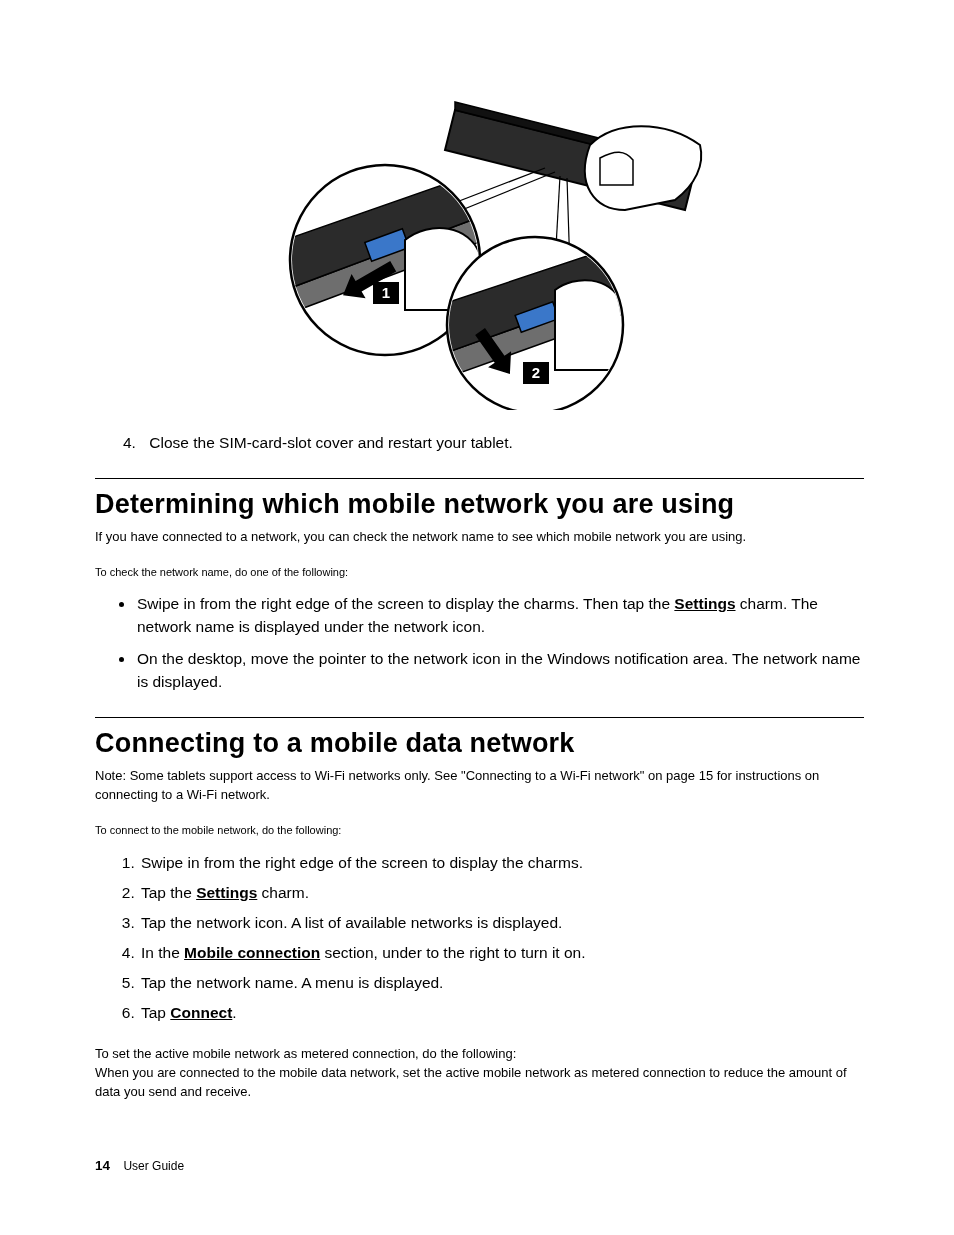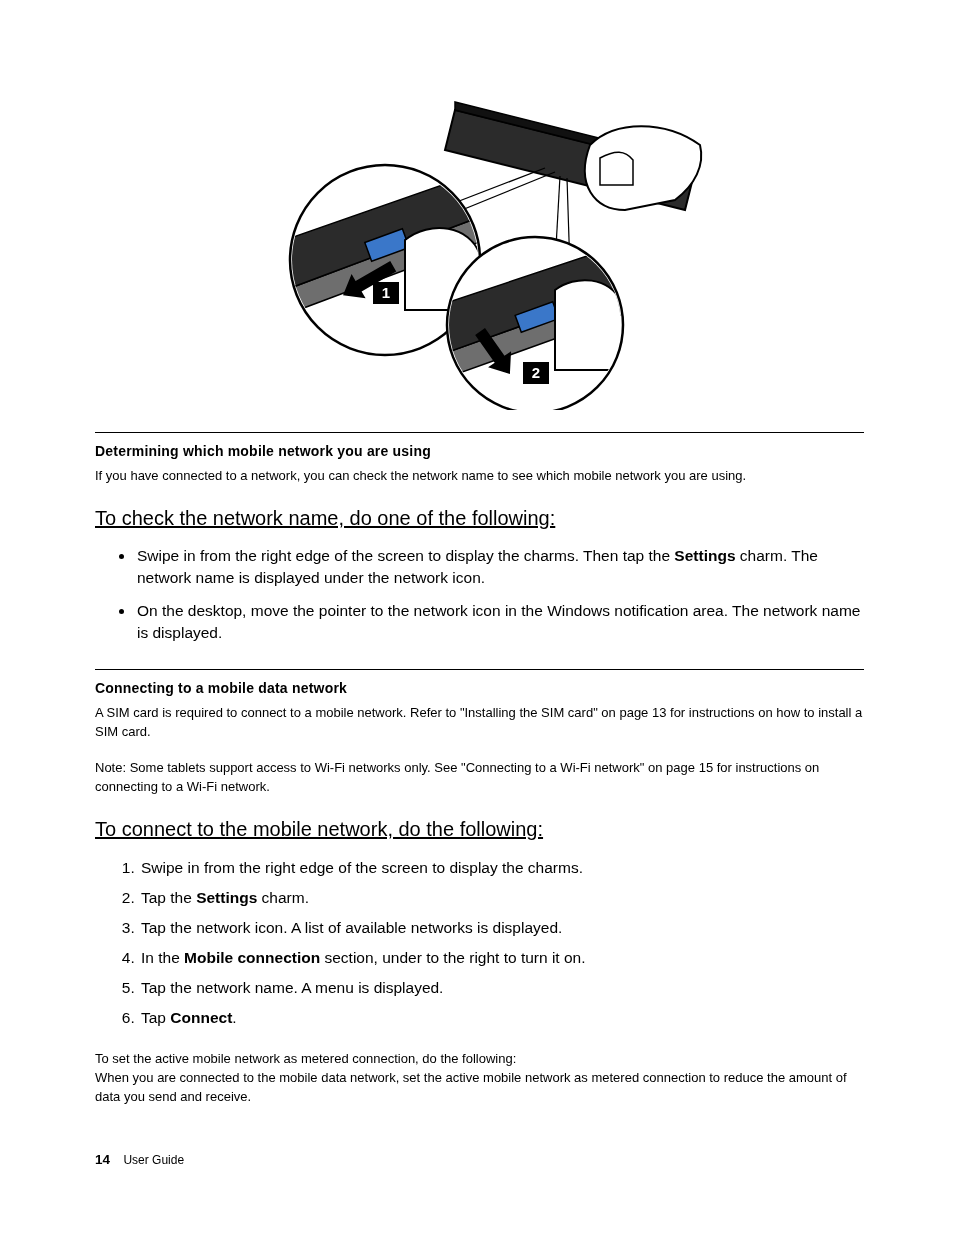--- a/index.html
+++ b/index.html
@@ -3,29 +3,29 @@
 <meta charset="utf-8">
 <style>
   * { box-sizing: border-box; margin: 0; padding: 0; }
   html, body { width: 954px; height: 1235px; background: #fff; font-family: Arial, Helvetica, sans-serif; color: #000; }
   .page { position: relative; width: 954px; height: 1235px; padding: 90px 90px 40px 95px; }
   .figure { width: 100%; display: flex; justify-content: center; margin-bottom: 22px; }
   .figure svg { display: block; }
   .step4 { font-size: 15.5px; line-height: 1.45; margin: 8px 0 24px 28px; }
   .step4 .num { display:inline-block; width: 22px; }
   hr.section-rule { border: none; border-top: 1.5px solid #000; margin: 0 0 10px 0; }
-  h2.section-title { font-size: 14px; font-weight: bold; margin-bottom: 8px; letter-spacing: 0.2px; }
+  h2.section-title { font-size: 27px; font-weight: bold; margin-bottom: 8px; letter-spacing: 0.2px; }
   p.body { font-size: 13px; line-height: 1.45; margin-bottom: 18px; }
-  p.lead { font-size: 20px; line-height: 1.45; margin-bottom: 12px; text-decoration: underline; }
+  p.lead { font-size: 11px; line-height: 1.45; margin-bottom: 12px; }
   ul.bullets { list-style: disc; margin: 0 0 24px 40px; }
   ul.bullets li { font-size: 15.5px; line-height: 1.45; margin-bottom: 10px; padding-left: 2px; }
   ol.steps { list-style: decimal; margin: 0 0 20px 44px; }
   ol.steps li { font-size: 15.5px; line-height: 1.55; margin-bottom: 6px; padding-left: 2px; }
-  .bold { font-weight: bold; }
-  .footer { position: absolute; left: 95px; bottom: 68px; font-size: 12px; }
+  .bold { font-weight: bold; text-decoration: underline; }
+  .footer { position: absolute; left: 95px; bottom: 62px; font-size: 12px; }
   .footer .pg { font-weight: bold; font-size: 13.5px; margin-right: 10px; }
   .note-label { font-weight: normal; }
 </style>
 </head>
 <body>
 
 <div class="page">
 
   <div class="figure">
     <svg width="450" height="320" viewBox="0 0 450 320">
@@ -81,37 +81,40 @@
             <path d="M 0 0 L 34 0 L 34 -8 L 52 6 L 34 20 L 34 12 L 0 12 Z" fill="#000"></path>
           </g>
         </g>
 
         <rect x="268" y="272" width="26" height="22" fill="#000"></rect>
         <text x="281" y="288" fill="#fff" font-size="15" font-weight="bold" text-anchor="middle" font-family="Arial">2</text>
       </g>
     </svg>
   </div>
 
+  <p class="step4">
+    <span class="num">4.</span>
+    <span>Close the SIM-card-slot cover and restart your tablet.</span>
+  </p>
 
   <hr class="section-rule">
   <h2 class="section-title">Determining which mobile network you are using</h2>
   <p class="body">If you have connected to a network, you can check the network name to see which mobile network you are using.</p>
   <p class="lead">To check the network name, do one of the following:</p>
   <ul class="bullets">
     <li>
       <span>Swipe in from the right edge of the screen to display the charms.  Then tap the </span><span class="bold">Settings</span><span> charm.  The network name is displayed under the network icon.</span>
     </li>
     <li>
       <span>On the desktop, move the pointer to the network icon in the Windows notification area.  The network name is displayed.</span><span class="bold"></span><span></span>
     </li>
   </ul>
 
   <hr class="section-rule">
   <h2 class="section-title">Connecting to a mobile data network</h2>
-  <p class="body">A SIM card is required to connect to a mobile network.  Refer to "Installing the SIM card" on page 13 for instructions on how to install a SIM card.</p>
   <p class="body">
     <span class="note-label">Note:</span><span> Some tablets support access to Wi-Fi networks only.  See "Connecting to a Wi-Fi network" on page 15 for instructions on connecting to a Wi-Fi network.</span>
   </p>
   <p class="lead">To connect to the mobile network, do the following:</p>
   <ol class="steps">
     <li><span>Swipe in from the right edge of the screen to display the charms.</span><span class="bold"></span><span></span></li>
     <li><span>Tap the </span><span class="bold">Settings</span><span> charm.</span></li>
     <li><span>Tap the network icon.  A list of available networks is displayed.</span><span class="bold"></span><span></span></li>
     <li><span>In the </span><span class="bold">Mobile connection</span><span> section, under to the right to turn it on.</span></li>
     <li><span>Tap the network name.  A menu is displayed.</span><span class="bold"></span><span></span></li>

